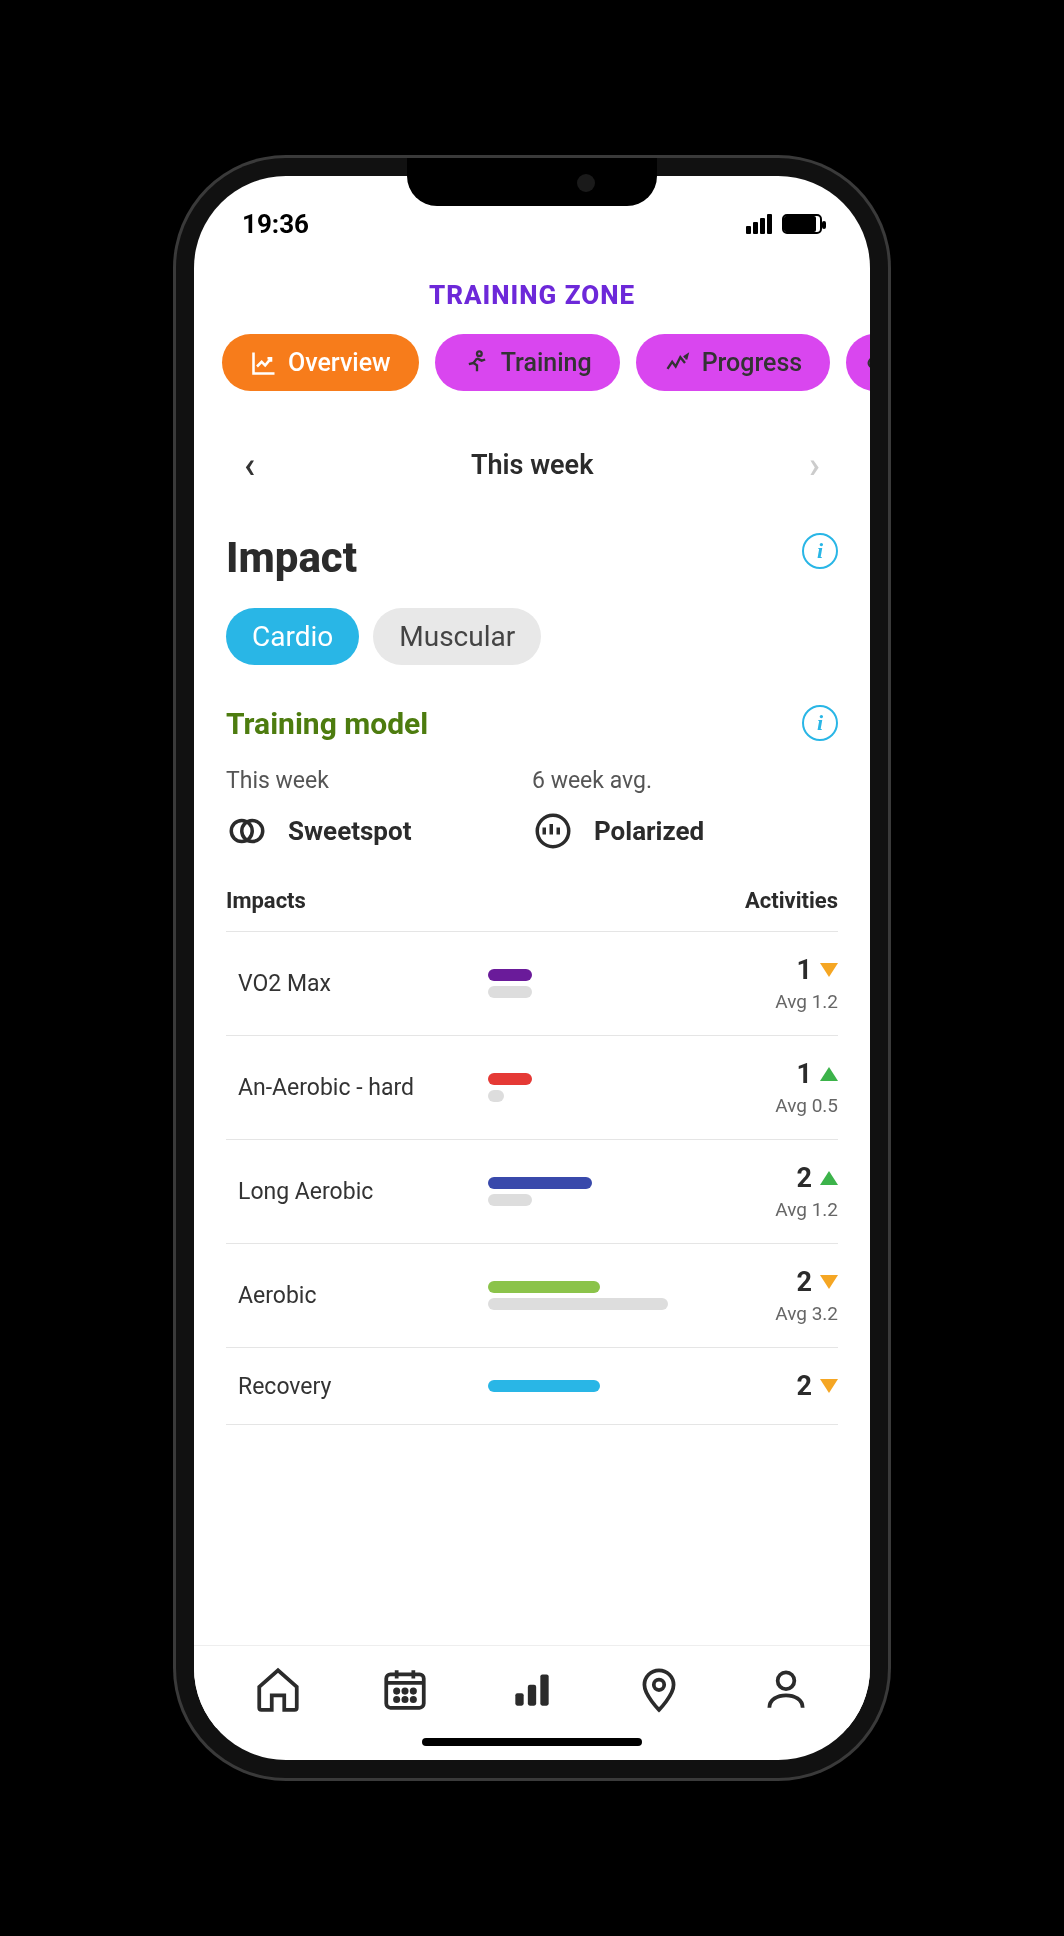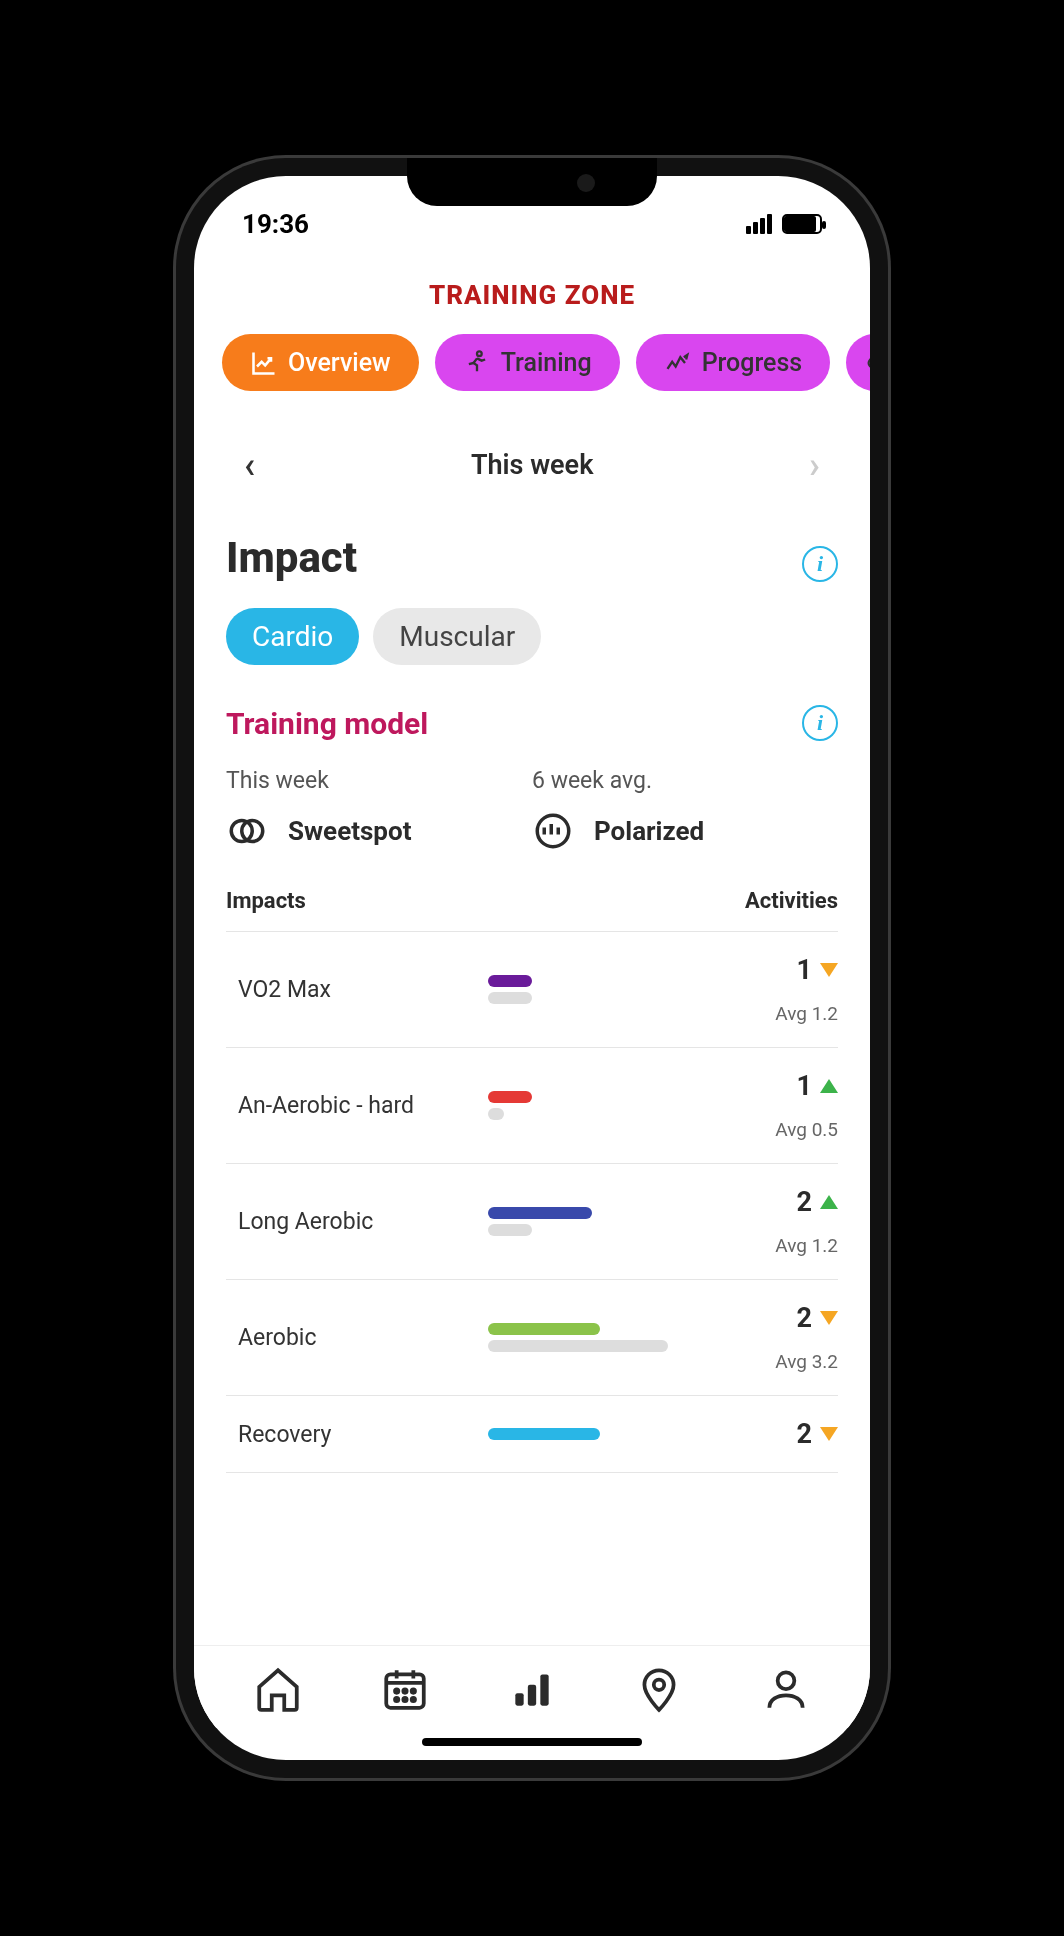--- a/index.html
+++ b/index.html
@@ -73,21 +73,21 @@
     position: relative;
   }
   .battery::after { content:""; position:absolute; right:-6px; top:5px; width:4px; height:8px; background:#000; border-radius:2px;}
   .battery-fill { background:#000; height:100%; width:90%; border-radius:2px;}
   .app-header {
     text-align:center;
     padding: 32px 0 24px 0;
     font-size: 26px;
     font-weight: 800;
     letter-spacing: 1px;
-    color:#b91c1c;
+    color:#6d28d9;
   }
   .tabs-row {
     display:flex;
     gap: 16px;
     padding: 0 28px 24px 28px;
     overflow:hidden;
   }
   .pill {
     display:flex;
     align-items:center;
@@ -111,40 +111,40 @@
     font-size: 27px;
     font-weight:600;
     color:#2b2b2b;
   }
   .chev { font-size:36px; color:#333; padding:10px; line-height:1;}
   .chev.disabled { color:#ccc; }
   .section { padding: 0 32px; }
   .section-head {
     display:flex;
     justify-content:space-between;
-    align-items:flex-end;
+    align-items:flex-start;
     padding: 18px 0 20px 0;
   }
   .section-title { font-size: 42px; font-weight:800; color:#2b2b2b;}
   .info-icon {
     width:36px;height:36px;border:2.5px solid #29b6e6;border-radius:50%;
     display:flex;align-items:center;justify-content:center;
     color:#29b6e6;font-weight:700;font-size:22px;font-family:Georgia,serif;font-style:italic;
   }
   .sub-tabs { display:flex; gap:14px; padding: 6px 0 30px 0;}
   .sub-pill {
     padding: 12px 26px; border-radius:40px; font-size:28px;
     background:#e8e8e8; color:#444;
   }
   .sub-pill.active { background:#29b6e6; color:#fff;}
   .model-head {
     display:flex; justify-content:space-between; align-items:center;
     padding: 10px 0 26px 0;
   }
-  .model-title { font-size:30px; font-weight:700; color:#be185d;}
+  .model-title { font-size:30px; font-weight:700; color:#4d7c0f;}
   .model-cols { display:flex; gap: 0; padding-bottom: 28px;}
   .model-col { flex:1; }
   .model-col-label { font-size:23px; color:#555; padding-bottom:16px;}
   .model-col-val { display:flex; align-items:center; gap:20px; font-size:26px; font-weight:700; color:#2b2b2b;}
   .model-col-val svg { width:42px; height:42px; }
   .table-head {
     display:flex; justify-content:space-between;
     font-size:22px; font-weight:700; color:#2b2b2b;
     padding: 8px 0 18px 0;
   }
@@ -157,21 +157,21 @@
   .impact-row:last-child { border-bottom:1px solid #e5e5e5;}
   .impact-name { width: 240px; font-size:23px; color:#333;margin-left:12px;}
   .impact-bars { flex:1; padding-right:20px;}
   .bar { height:12px; border-radius:8px; margin:5px 0;}
   .bar.bg { background:#ddd;}
   .impact-right { width:120px; text-align:right;}
   .impact-count { font-size:27px; font-weight:700; color:#2b2b2b; display:inline-flex; align-items:center; gap:8px; justify-content:flex-end;}
   .tri { width:0;height:0;border-left:9px solid transparent;border-right:9px solid transparent;}
   .tri.up { border-bottom:14px solid #3cb34a;}
   .tri.down { border-top:14px solid #f5a623;}
-  .impact-avg { font-size:19px; color:#666; margin-top:16px;}
+  .impact-avg { font-size:19px; color:#666; margin-top:4px;}
   .bottom-nav {
     margin-top:auto;
     border-top:1px solid #eee;
     display:flex;
     justify-content:space-around;
     align-items:center;
     padding: 18px 20px 10px 20px;
     background:#fff;
   }
   .nav-item svg { width:50px; height:50px; }

